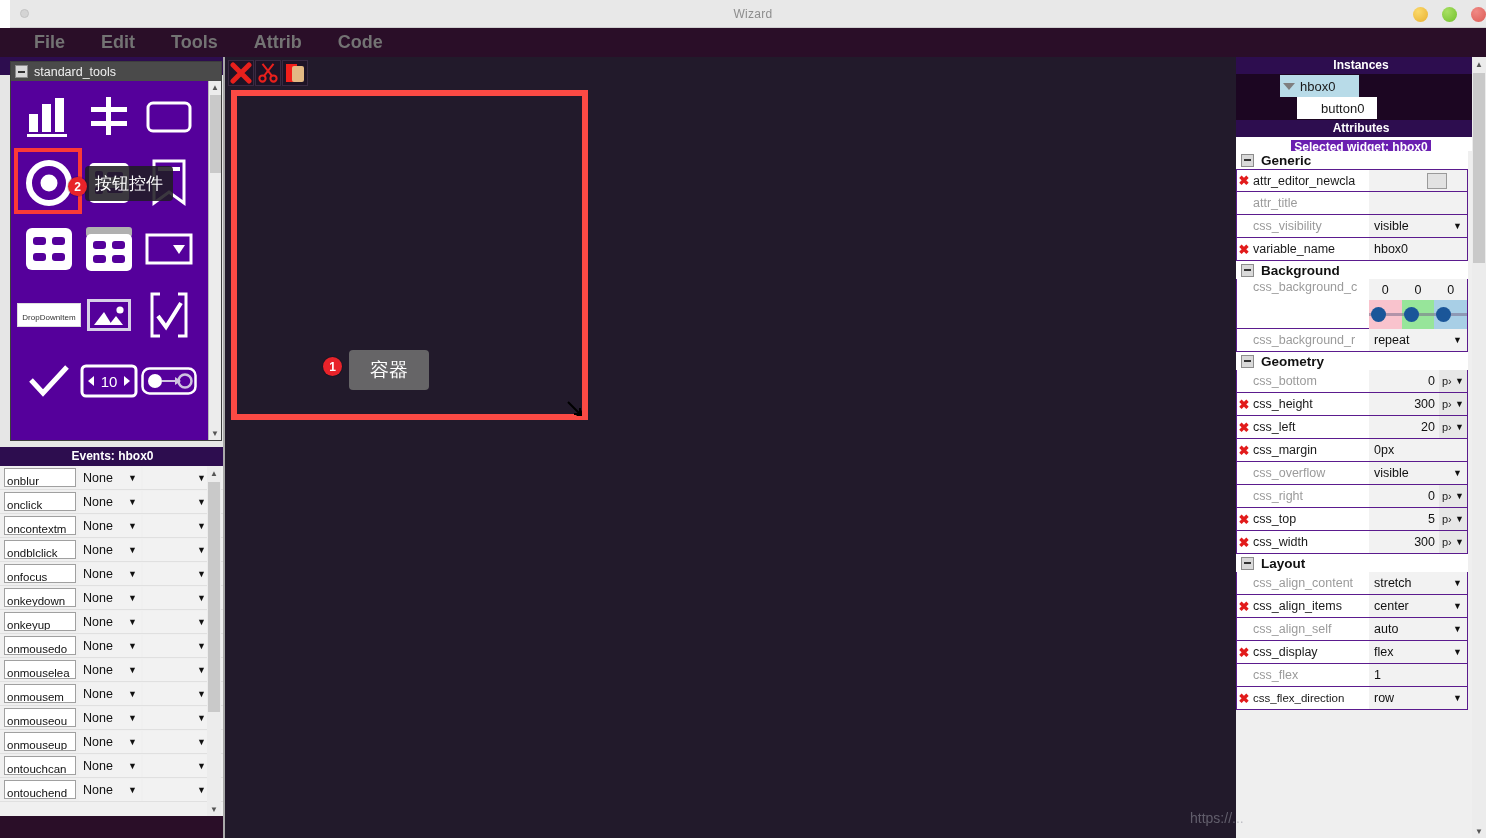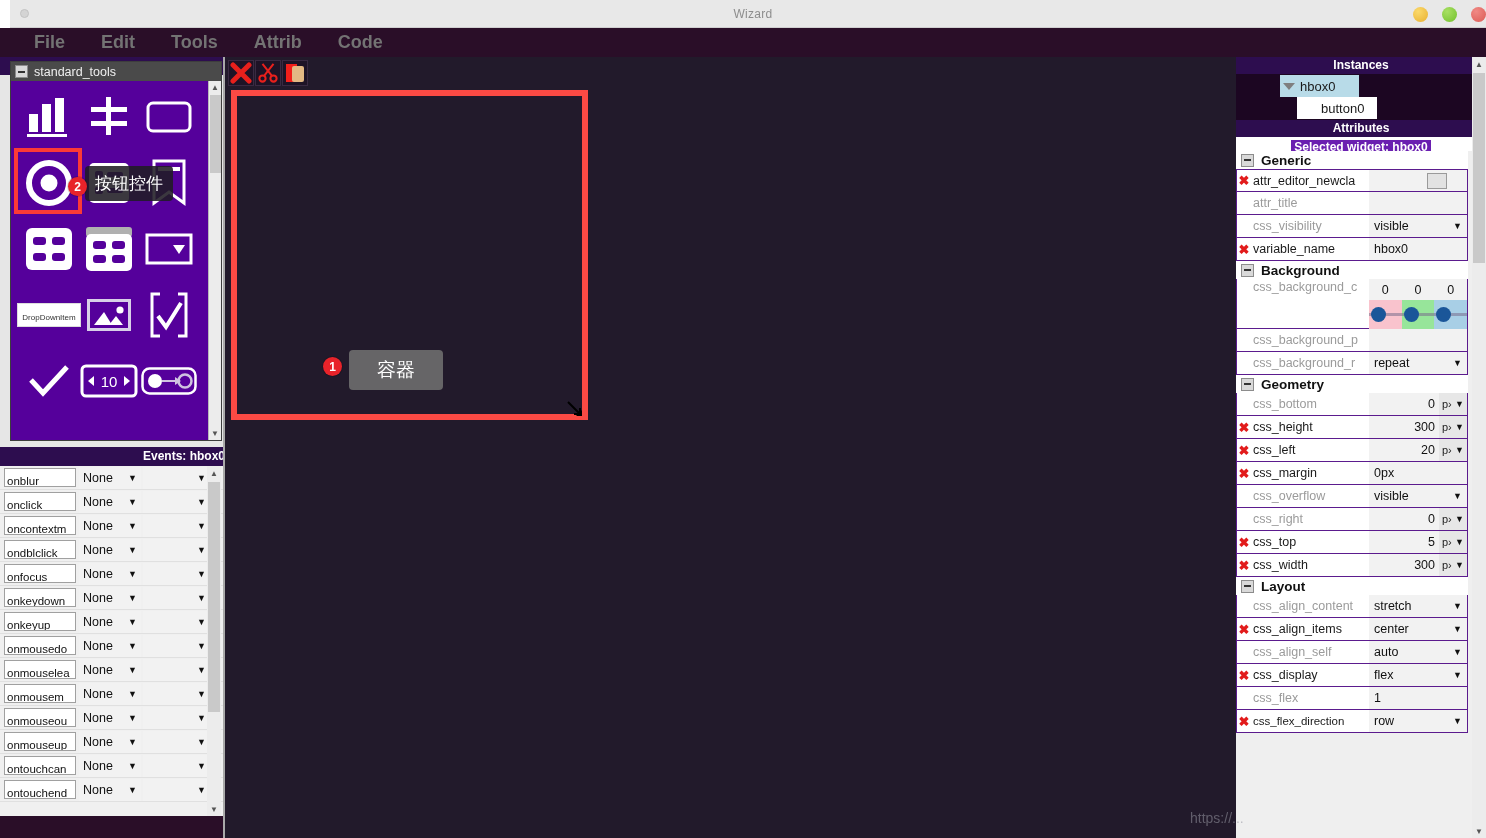--- a/index.html
+++ b/index.html
@@ -91,29 +91,29 @@
     display: flex; align-items: center; justify-content: center; z-index: 40;
     box-shadow: 0 0 0 1px rgba(0,0,0,.15);
   }
   .tooltip-dark {
     position: absolute; background: rgba(32,28,36,.88); color: #fff;
     font-size: 17px; padding: 6px 10px; border-radius: 4px; z-index: 39;
     white-space: nowrap;
   }
   .tooltip-grey {
     position: absolute; background: rgba(108,108,108,.93); color: #fff;
-    font-size: 19px; padding: 7px 28px; border-radius: 4px; z-index: 39;
+    font-size: 19px; padding: 7px 21px; border-radius: 4px; z-index: 39;
     white-space: nowrap;
   }
 
   
   .events-head {
     position: absolute; left: 0; top: 390px; width: 225px; height: 19px;
     background: #2d0d4f; color: #fff; font-size: 12px; font-weight: bold;
-    text-align: right; line-height: 19px;
+    text-align: center; line-height: 19px;
   }
   .events-body {
     position: absolute; left: 0; top: 409px; width: 225px; height: 350px;
     background: #f0f0f0; overflow: hidden;
   }
   .ev-row { display: flex; height: 24px; align-items: center; border-bottom: 1px solid #e0e0e0; }
   .ev-name {
     width: 72px; height: 19px; margin-left: 4px; background: #fff;
     border: 1px solid #a0a0a0; font-size: 11.5px; color: #111;
     padding: 4px 2px; line-height: 17px; overflow: hidden; white-space: nowrap;
@@ -652,25 +652,20 @@
               </div>
             <div class="st b">
                 <div class="line"></div>
                 <div class="knob"></div>
               </div>
           </div>
         </div>
       </div>
       <div class="arow">
         <div class="a-x blank">✖</div>
-        <div class="a-label">css_background_p</div>
-        <div class="a-val"></div>
-      </div>
-      <div class="arow">
-        <div class="a-x blank">✖</div>
         <div class="a-label">css_background_r</div>
         <div class="a-val dd">
           <span>repeat</span>
           <span class="caret">▼</span>
         </div>
       </div>
 
       <div class="sect-row">
         <span class="collapse-box">
             <i></i>

